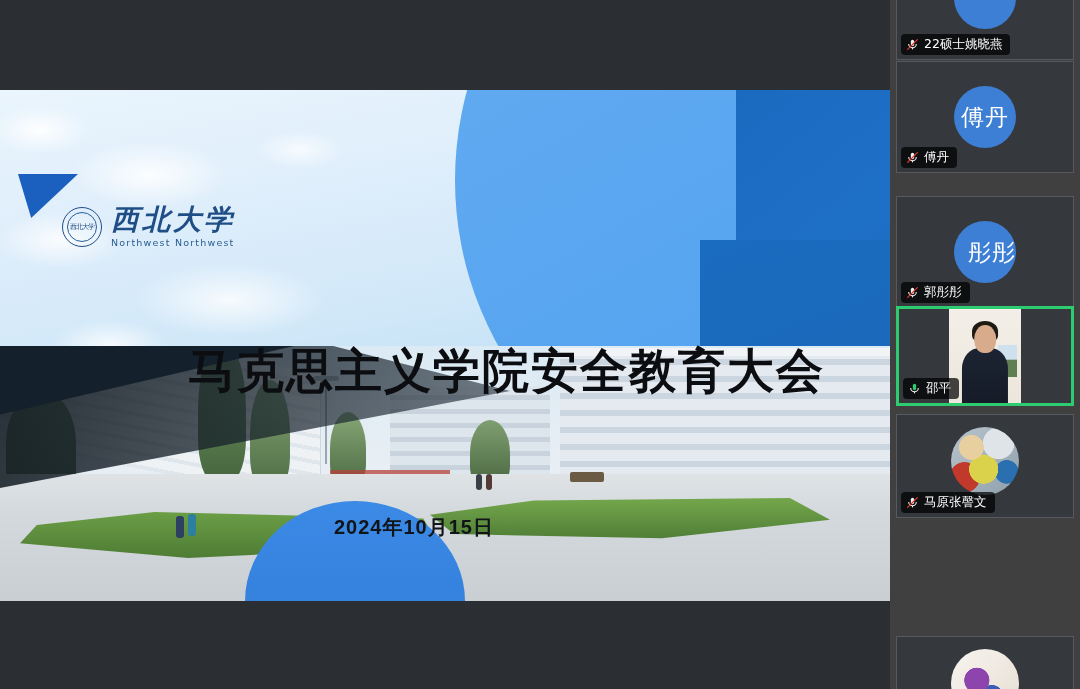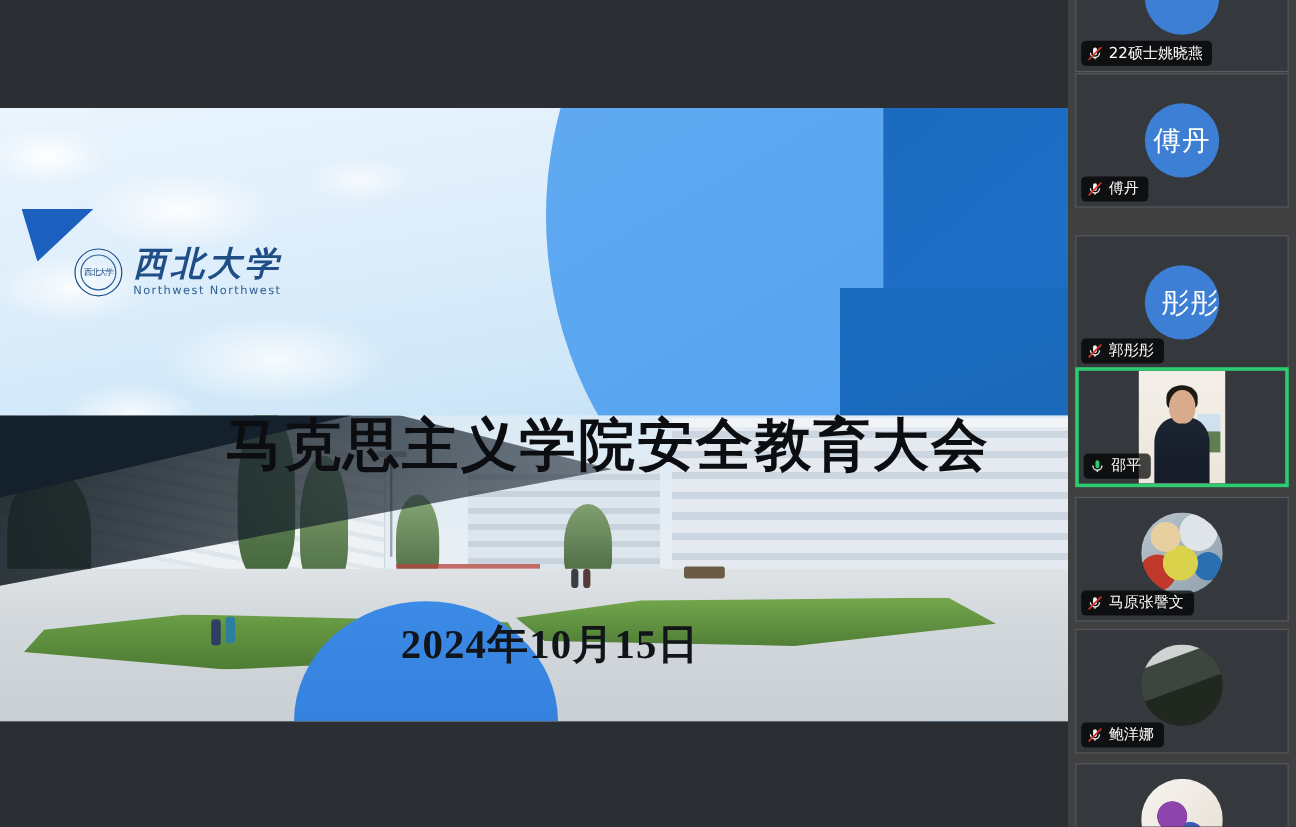--- a/index.html
+++ b/index.html
@@ -92,22 +92,22 @@
        display:flex;align-items:center;justify-content:center;font-size:7px;color:#1d4f86;line-height:1;
        font-family:"DejaVu Sans",sans-serif;letter-spacing:-1px;}
   .logo-texts{display:flex;flex-direction:column;}
   .logo-cn{font-family:"DejaVu Serif",serif;font-size:28px;font-weight:bold;color:#1f4e87;
        letter-spacing:3px;line-height:1;font-style:italic;}
   .logo-en{font-family:"DejaVu Sans",sans-serif;font-size:9.5px;color:#2b5d92;letter-spacing:1.2px;margin-top:3px;}
 
   
   .slide-title{position:absolute;left:168px;top:250px;font-size:47px;font-weight:bold;color:#0b0d10;
        letter-spacing:2px;font-family:"DejaVu Sans","Liberation Sans",sans-serif;white-space:nowrap;margin-left:20px;}
-  .slide-date{position:absolute;left:334px;top:424px;font-size:34px;font-weight:bold;color:#111418;
-       letter-spacing:1px;font-family:Liberation Serif, serif;white-space:nowrap;}
+  .slide-date{position:absolute;left:334px;top:424px;font-size:20px;font-weight:bold;color:#111418;
+       letter-spacing:1px;font-family:Liberation Sans, sans-serif;white-space:nowrap;}
 
   
   #sidebar{position:absolute;left:890px;top:0;width:224px;height:689px;background:#404040;overflow:hidden;padding-left:48px;}
   .tile{position:absolute;left:6px;width:178px;background:#35383d;border:1px solid #56595e;box-sizing:border-box;overflow:hidden;}
   .tile.active{border:3px solid #2ecc71;}
   .avatar{position:absolute;left:50%;transform:translateX(-50%);border-radius:50%;overflow:hidden;
        display:flex;align-items:center;justify-content:center;}
   .avatar.blue{background:#3d7fd4;color:#fff;font-family:"DejaVu Serif",serif;font-size:23px;letter-spacing:1px;}
   .avatar.collage{background:
        radial-gradient(circle at 30% 30%, #e8cfa0 0 18%, transparent 19%),
@@ -258,30 +258,18 @@
         <div class="namebar">
         <svg class="micicon" viewBox="0 0 24 24">
   <path d="M12 3a3 3 0 0 0-3 3v6a3 3 0 0 0 6 0V6a3 3 0 0 0-3-3z" fill="#f2f2f2"></path>
   <path d="M5 11a7 7 0 0 0 14 0" fill="none" stroke="#f2f2f2" stroke-width="2"></path>
   <path d="M12 18v3" stroke="#f2f2f2" stroke-width="2"></path>
   <path d="M3 21L21 3" stroke="#d9342b" stroke-width="2.6" stroke-linecap="round"></path>
 </svg>
         <span class="nm">马原张謦文</span>
       </div>
       </div>
-      <div class="tile" style="top: 524px; height: 104px;">
-        <div class="avatar darkphoto" style="width:68px;height:68px;top:12px;"></div>
-        <div class="namebar">
-        <svg class="micicon" viewBox="0 0 24 24">
-  <path d="M12 3a3 3 0 0 0-3 3v6a3 3 0 0 0 6 0V6a3 3 0 0 0-3-3z" fill="#f2f2f2"></path>
-  <path d="M5 11a7 7 0 0 0 14 0" fill="none" stroke="#f2f2f2" stroke-width="2"></path>
-  <path d="M12 18v3" stroke="#f2f2f2" stroke-width="2"></path>
-  <path d="M3 21L21 3" stroke="#d9342b" stroke-width="2.6" stroke-linecap="round"></path>
-</svg>
-        <span class="nm">鲍洋娜</span>
-      </div>
-      </div>
       <div class="tile" style="top: 636px; height: 100px;">
         <div class="avatar flower" style="width:68px;height:68px;top:12px;"></div>
       </div>
     </div>
 
 </div>
 
 </body></html>

